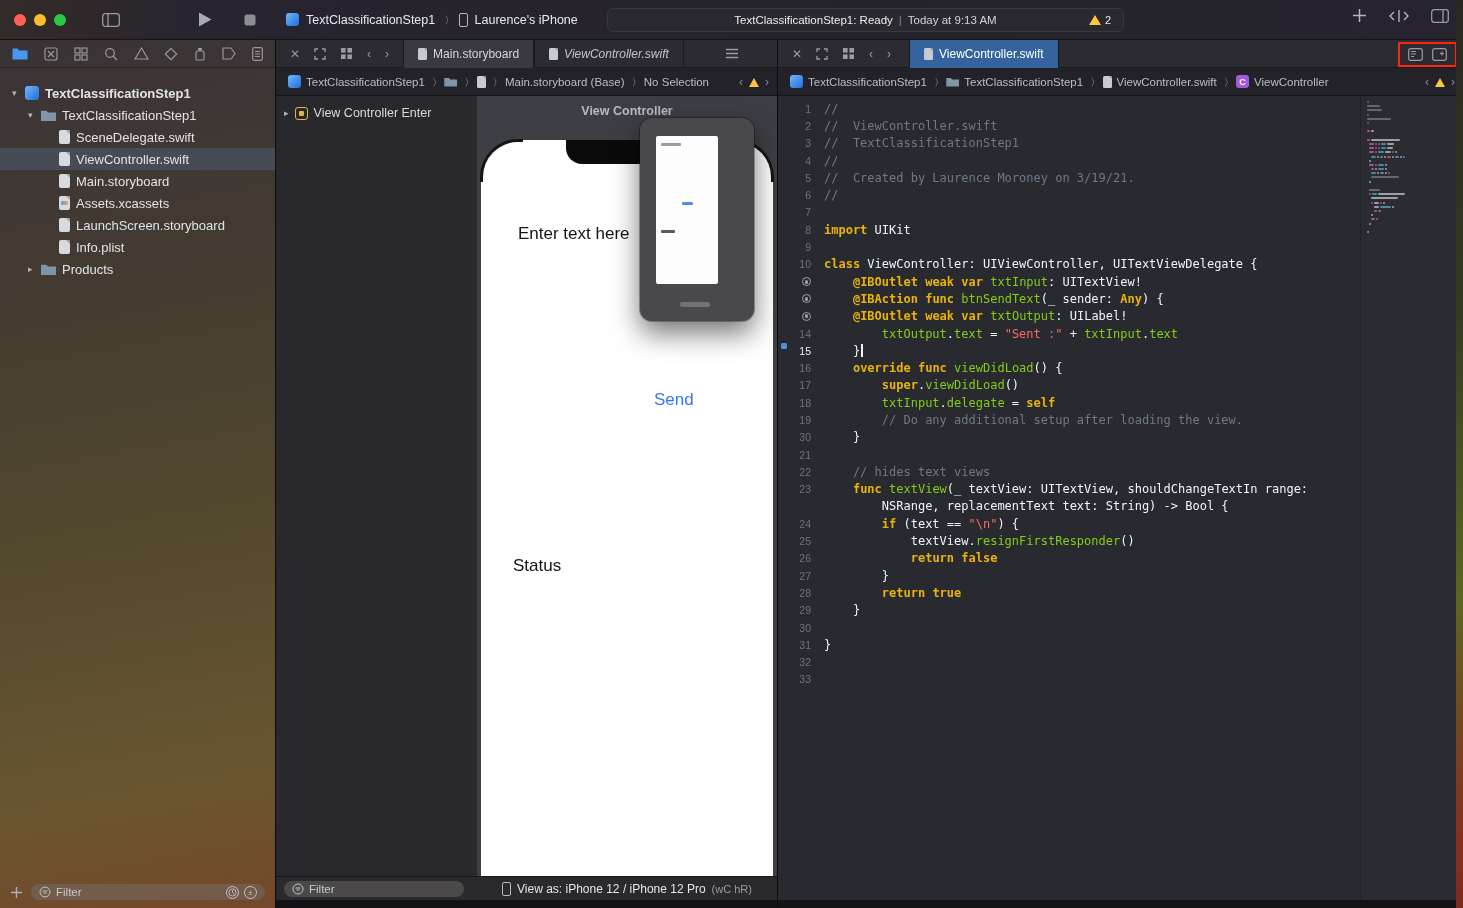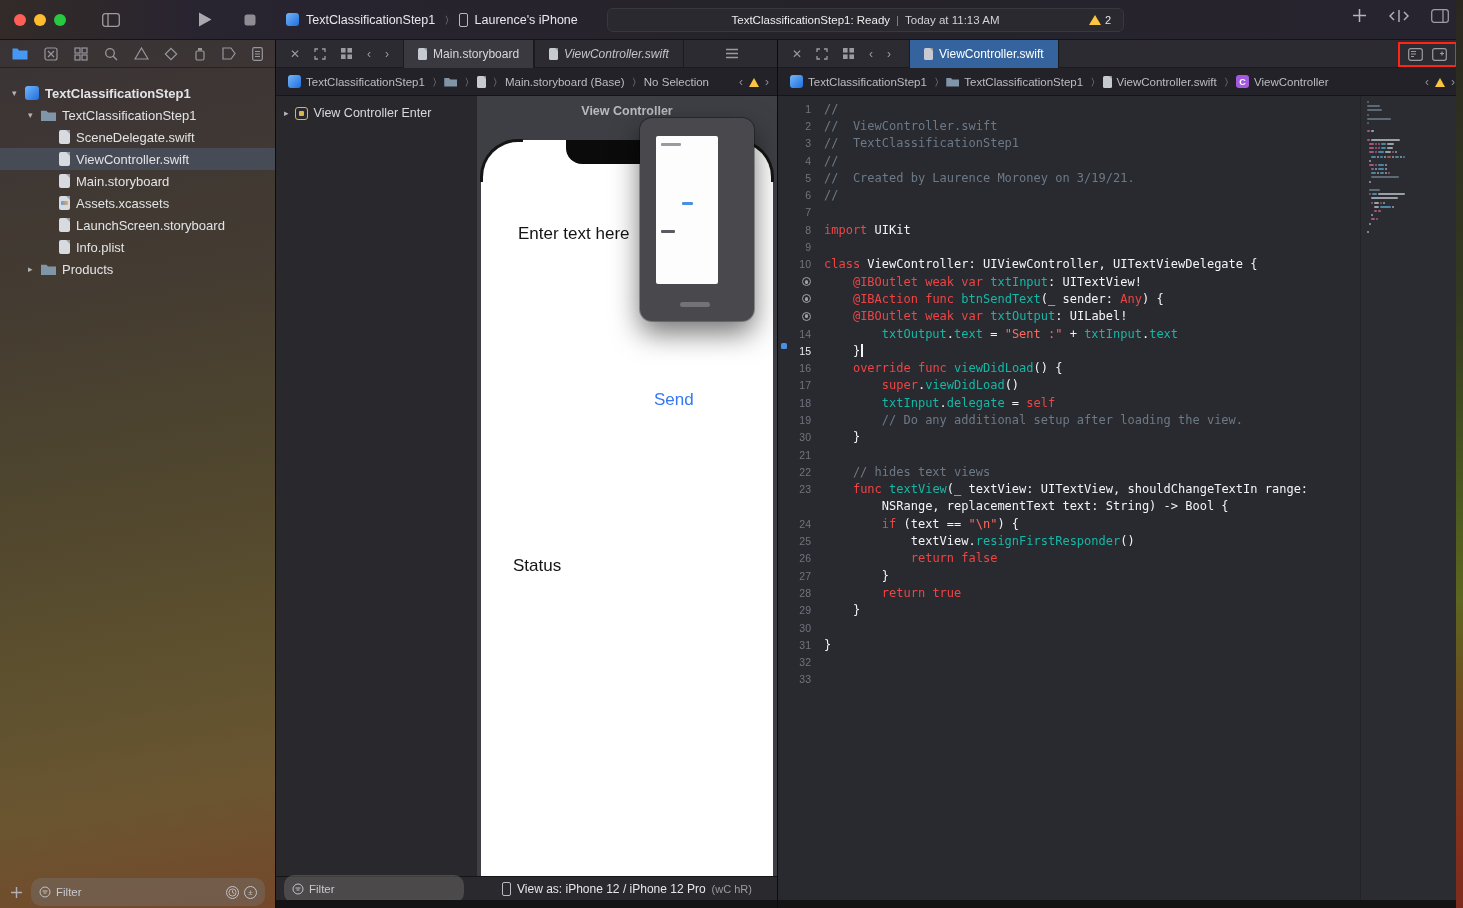--- a/index.html
+++ b/index.html
@@ -37,21 +37,21 @@
   .ticon.folder { width:15px; height:12px; background:#8195a8;
     clip-path:polygon(0 14%,36% 14%,47% 30%,100% 30%,100% 100%,0 100%); }
   .ticon.file,.ticon.assets { width:11px; height:14px; background:#d7dade; border-radius:2px; position:relative; }
   .ticon.file::after,.ticon.assets::after { content:''; position:absolute; right:0; top:0;
     border-style:solid; border-width:0 4px 4px 0; border-color:transparent #9aa0a8 transparent transparent; }
   .ticon.assets::before { content:''; position:absolute; left:2px; top:5px; width:7px; height:4px;
     background:linear-gradient(90deg,#4aa3f2,#f2a64a); border-radius:1px; }
   .tree-row.project-row .tlabel { font-weight:600; }
   #sidebar-filterbar { position:absolute; left:0; bottom:0; width:275px; height:32px;
     display:flex; align-items:center; padding:0 10px; gap:8px; }
-  .filter-pill { height:28px; background:rgba(118,113,110,.45); border-radius:10px; display:flex;
+  .filter-pill { height:16px; background:rgba(118,113,110,.45); border-radius:10px; display:flex;
     align-items:center; padding:0 8px; gap:5px; color:#c9c9cd; font-size:11.5px; flex:1; }
   .pill-circle { width:13px; height:13px; border-radius:50%; border:1px solid #c3c3c7; flex:none;
     display:flex;align-items:center;justify-content:center;font-size:8px;color:#c3c3c7;}
 
   .vdiv { background:#0c0c0e; width:1px; top:40px; height:868px; }
 
   
   .tabbar { position:absolute; left:0; top:0; right:0; height:28px; background:#2c2b31;
     border-bottom:1px solid #1b1b1e; display:flex; align-items:center; }
   .jumpbar { position:absolute; left:0; top:28px; right:0; height:28px; background:#232228;
@@ -113,22 +113,22 @@
   #right { left:778px; top:40px; width:685px; height:868px; background:#292a30; }
   #red-annot { position:absolute; left:620px; top:2px; width:59px; height:25px; border:2.5px solid #ff2413;
     display:flex; align-items:center; justify-content:space-evenly; z-index:6; }
   #code-body { position:absolute; left:0; top:56px; width:685px; height:804px; background:#292a30; overflow:hidden; }
   #code-lines { position:absolute; left:0; top:4px; width:582px; font-family:"DejaVu Sans Mono", monospace; font-size:12px; }
   .cl { display:flex; height:17.3px; align-items:center; }
   .gut { width:46px; flex:none; text-align:right; padding-right:13px; color:#70747e; font-size:10.5px;
     font-family:"Liberation Sans",sans-serif; display:flex; justify-content:flex-end; align-items:center;}
   .cl.cur .gut { color:#eceef2; }
   .src { white-space:pre; }
-  .tk-p{color:#f2f4f8}.tk-c{color:#6c7986}.tk-k{color:#ef4444;font-weight:normal}
-  .tk-i{color:#14b8a6}.tk-s{color:#fc6a5d}
+  .tk-p{color:#f2f4f8}.tk-c{color:#6c7986}.tk-k{color:#eab308;font-weight:bold}
+  .tk-i{color:#84cc16}.tk-s{color:#fc6a5d}
   .well { width:9px; height:9px; border:1.5px solid #a2a2a8; border-radius:50%; position:relative; display:inline-block;}
   .well::after { content:''; position:absolute; inset:1.6px; background:#a2a2a8; border-radius:50%; }
   .caret { display:inline-block; width:1.5px; height:13px; background:#f4f4f6; vertical-align:-2px; margin-left:1px;}
   #focus-dot { position:absolute; left:3px; top:247px; width:6px; height:6px; background:#4a90e2; border-radius:1.5px; }
   #minimap { position:absolute; left:582px; top:0; width:96px; height:804px; background:#2b2c32;
     border-left:1px solid #222227; padding:4px 6px; }
   .mm-row { height:4.2px; display:flex; align-items:center; }
   .mm-b { height:2px; border-radius:1px; margin-right:1px; flex:none;}
   .mm-sp { height:2px; flex:none; }
   .mm-c{background:#5d6a73}.mm-k{background:#a3567f}.mm-p{background:#9aa0a8}.mm-i{background:#4a87a2}.mm-s{background:#a3564e}
@@ -167,21 +167,21 @@
   <div style="display:flex;align-items:center;gap:7px;margin-left:30px;font-size:12.5px;color:#e8e8ec;">
     <span class="mini-app"></span>
     <span>TextClassificationStep1</span>
     <span class="crumb-sep">〉</span>
     <span class="device-ic"></span>
     <span>Laurence's iPhone</span>
   </div>
   <div id="status-pill">
     <span style="color:#eceded">TextClassificationStep1: Ready</span>
     <span style="color:#85858b">|</span>
-    <span style="color:#d2d2d6">Today at 11:13 AM</span>
+    <span style="color:#d2d2d6">Today at 9:13 AM</span>
     <span style="position:absolute;right:12px;display:flex;align-items:center;gap:4px;">
       <span class="warn-tri"></span>
       <span style="color:#e6e6ea;font-size:11px">2</span>
     </span>
   </div>
   <div id="toolbar-right">
     <span class="tbtn">
       <svg width="15" height="15" viewBox="0 0 15 15">
           <path d="M7.5 1v13M1 7.5h13" stroke="#b5b5bb" stroke-width="1.5"></path>
         </svg>

